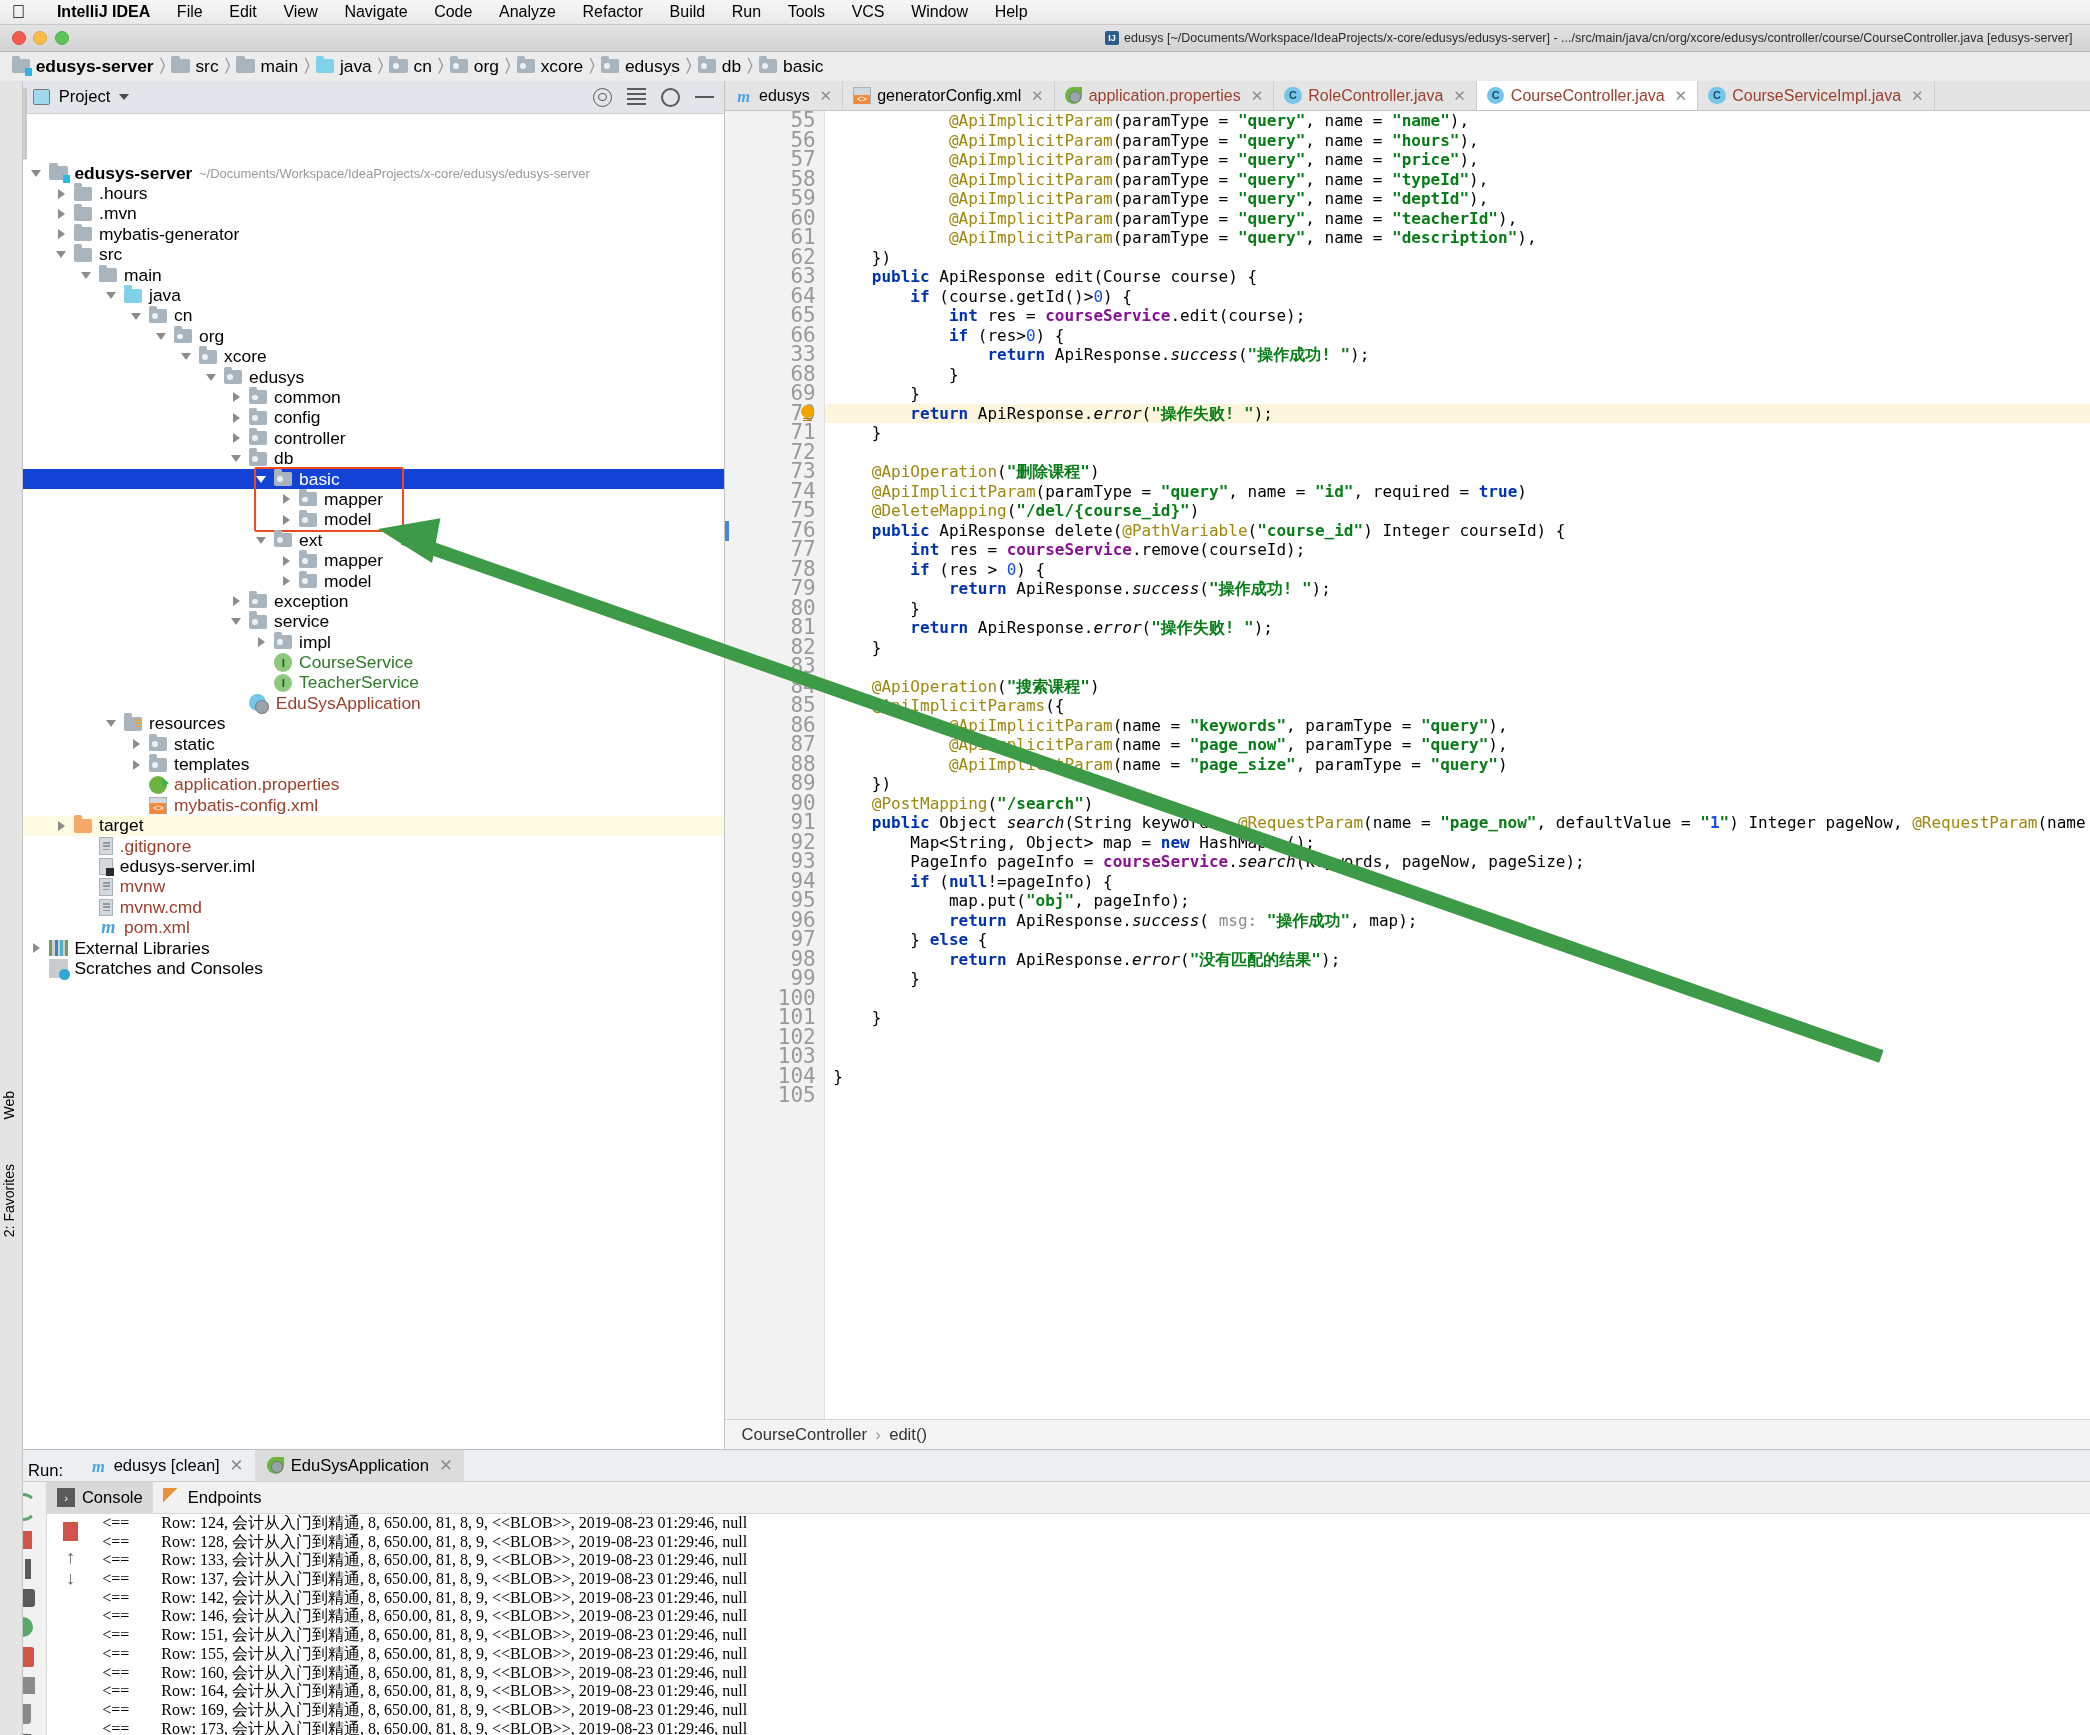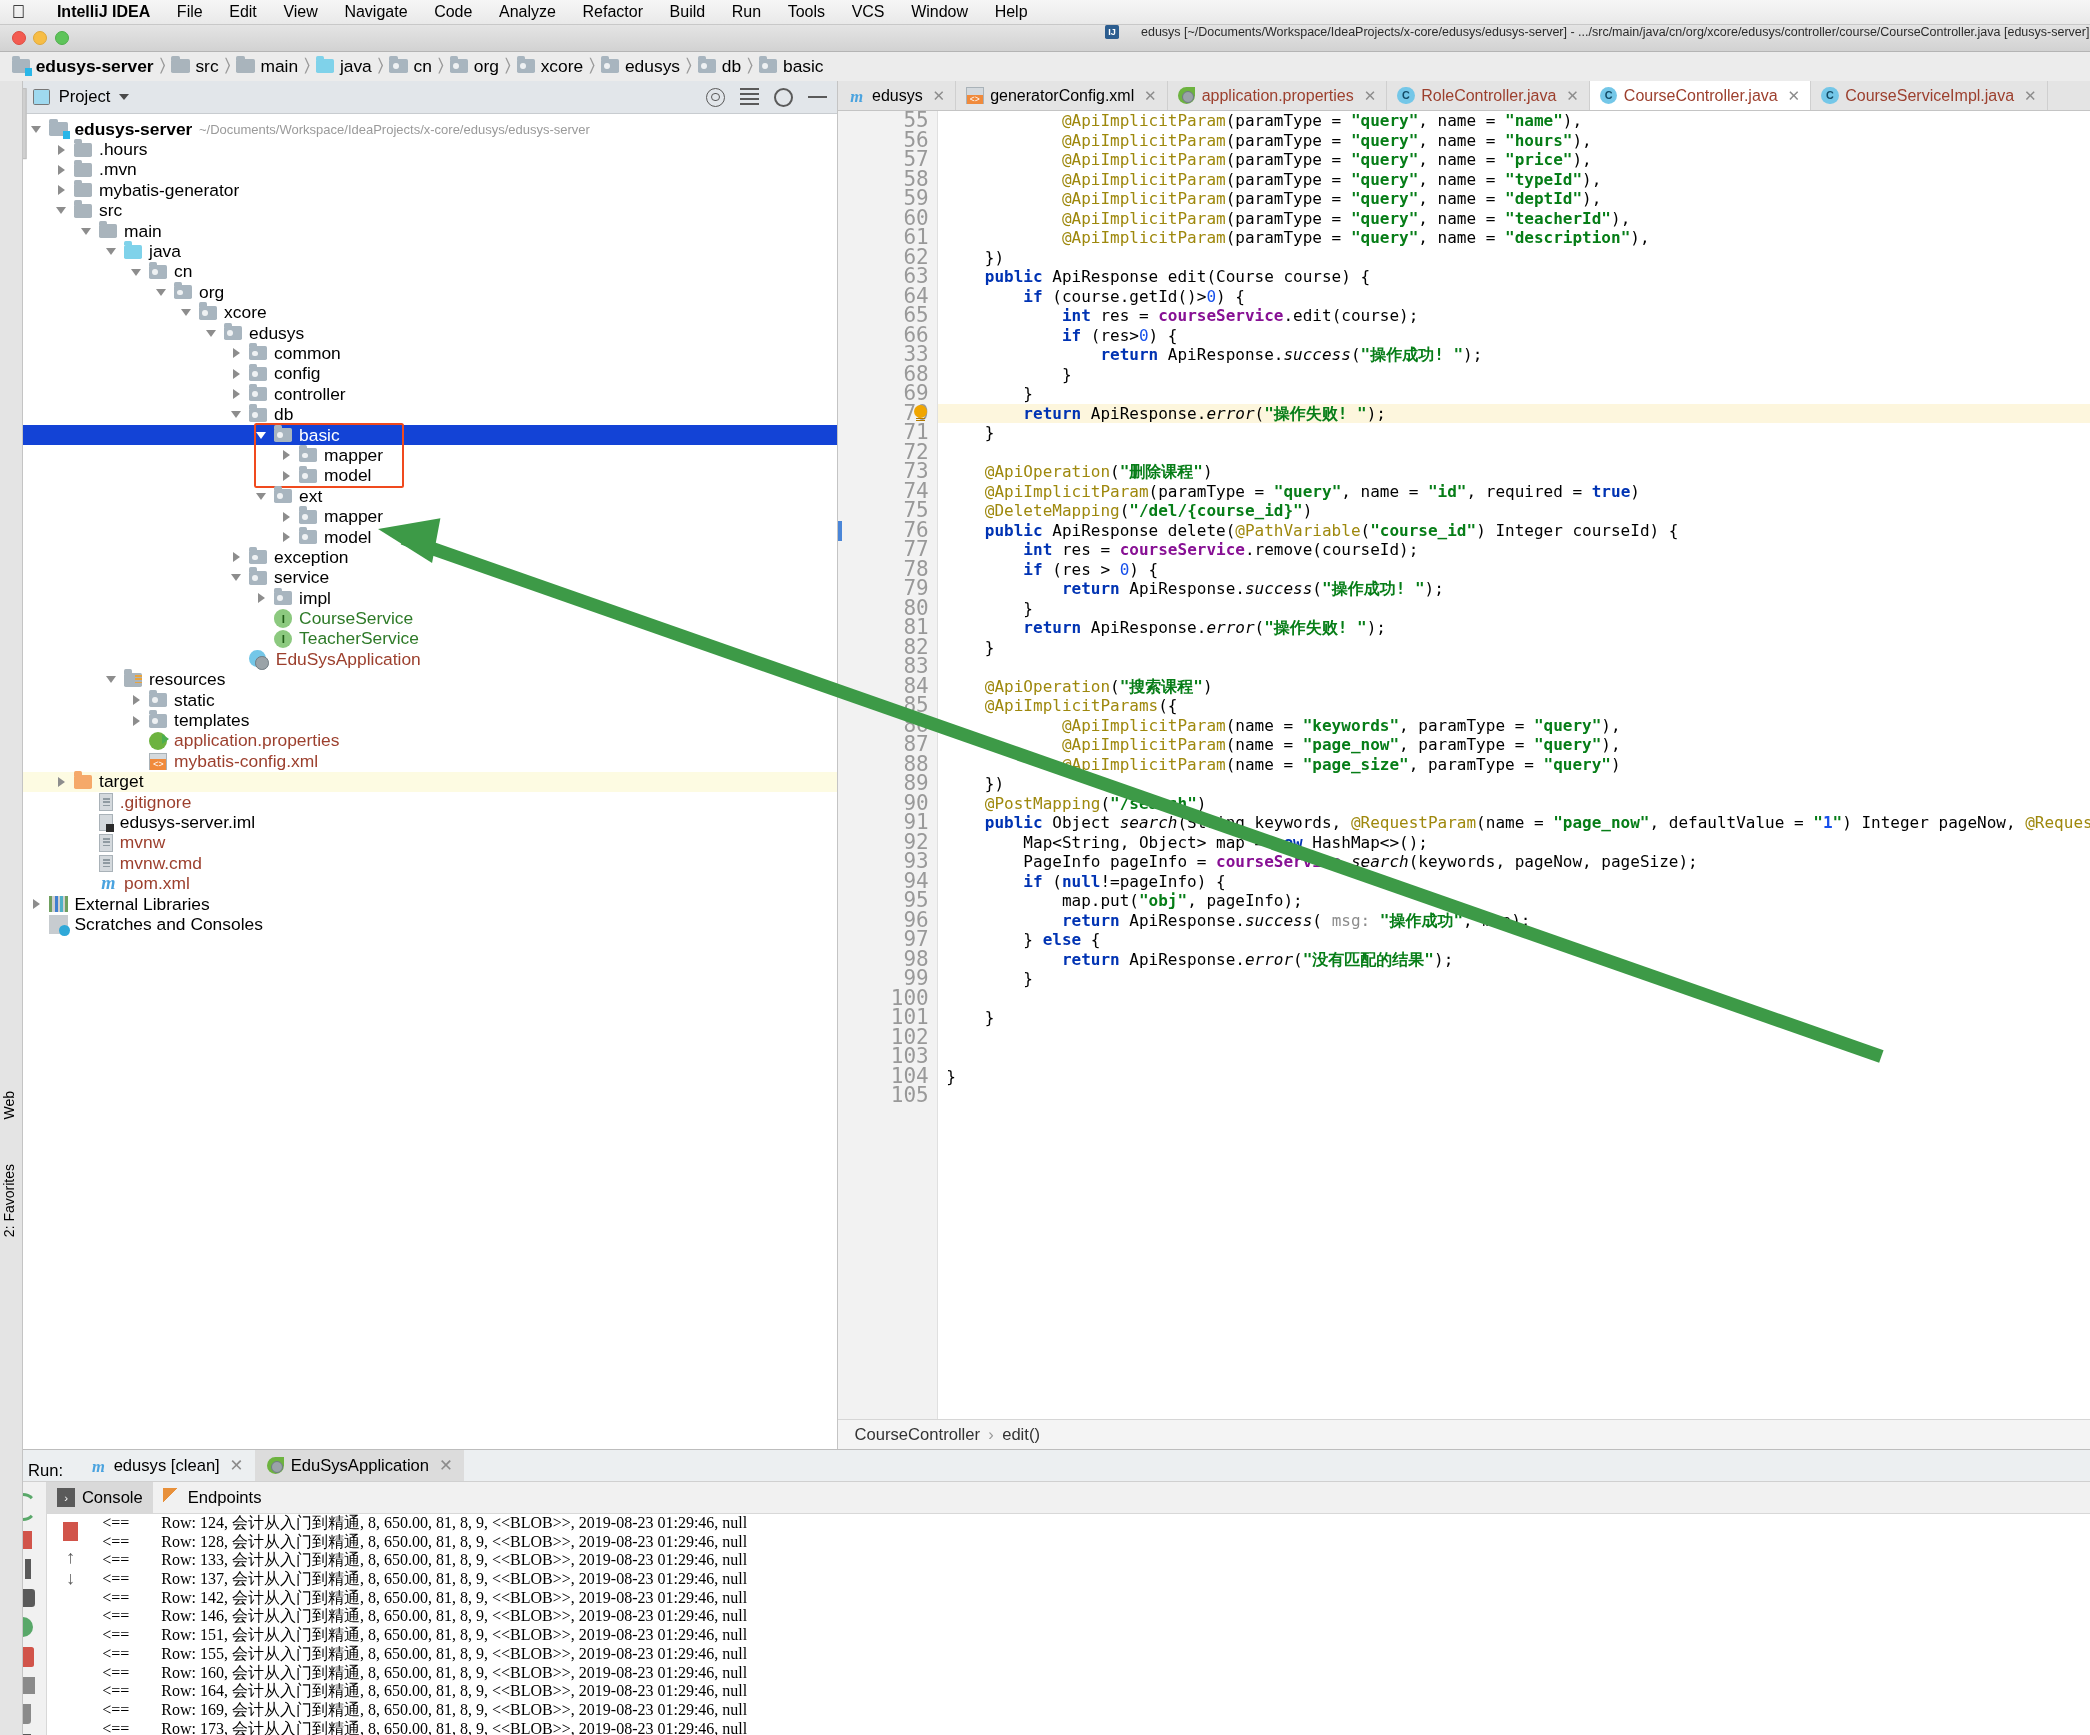--- a/index.html
+++ b/index.html
@@ -34,21 +34,21 @@
     display: flex; align-items: center;
     position: relative;
   }
   .traffic { display: flex; gap: 7.5px; margin-left: 11.6px; }
   .tl { width: 14px; height: 14px; border-radius: 50%; }
   .tl.r { background: #f35b51; border:0.8px solid #dd4b41; }
   .tl.y { background: #f7bd45; border:0.8px solid #dfa83b; }
   .tl.g { background: #5ec45a; border:0.8px solid #4eae4b; }
   .win-title {
     position: absolute; left: 1105px; top:0; height:100%;
-    display:flex; gap:22px;
+    display:flex; align-items:center; gap:5px;
     font-size: 12.5px; color: #2b2b2b; white-space: nowrap;
   }
   .ij-icon {
     width:14px;height:14px;background:#2c5d8f;color:#fff;
     font-size:9.1px;font-weight:bold;display:flex;align-items:center;justify-content:center;
     border-radius:1.7px;
   }
 
   
   .navbar {
@@ -104,21 +104,21 @@
   .vtab {
     position:absolute; left:1.7px;
     writing-mode: vertical-rl; transform: rotate(180deg);
     font-size:14px; white-space:nowrap; color:#222;
     padding:5px 3.3px;
   }
   .vtab.proj { top: 6.6px; background:#cfcfcf; border:0.8px solid #bdbdbd; }
   .vtab-icon { position:absolute; left:4.2px; width:15px;height:11.6px;background:#8d8d8d;border-radius:1.7px; }
 
   
-  .projwin { width: 815px; flex:none; display:flex; flex-direction:column; border-right:0.8px solid #c4c4c4; background:#fff;}
+  .projwin { width: 702px; flex:none; display:flex; flex-direction:column; border-right:0.8px solid #c4c4c4; background:#fff;gap:44px;}
   .projhdr {
     height: 33px; background:#e2e6ea; border-bottom:0.8px solid #c8ccd0;
     display:flex; align-items:center; padding:0 10px; gap:8.3px; font-size:16.6px;
   }
   .proj-sq { width:17.4px;height:16px;background:#9fd9ef;border:1.7px solid #777;border-radius:1.7px;}
   .chev-d { width:0;height:0;border-left:5.8px solid transparent;border-right:5.8px solid transparent;border-top:6.6px solid #4a4a4a;}
   .projhdr-right { margin-left:auto; display:flex; gap:15px; align-items:center; }
   .ic-btn { width:19px;height:19px; position:relative; }
   .ic-target { border:1.7px solid #5a5a5a; border-radius:50%; }
   .ic-target::after{content:"";position:absolute;inset:4.2px;border:1.7px solid #5a5a5a;border-radius:50%;}

